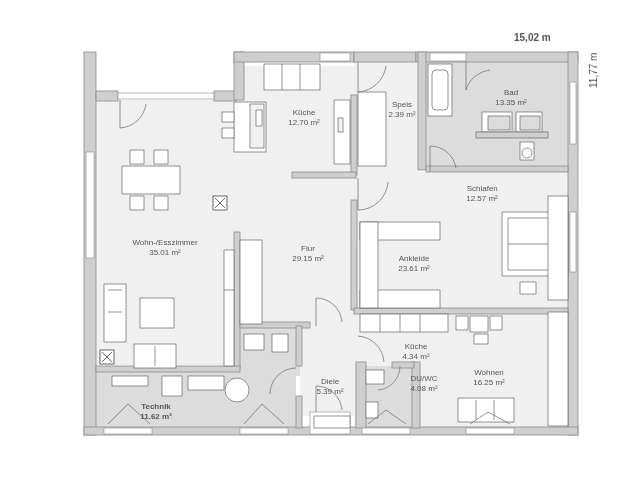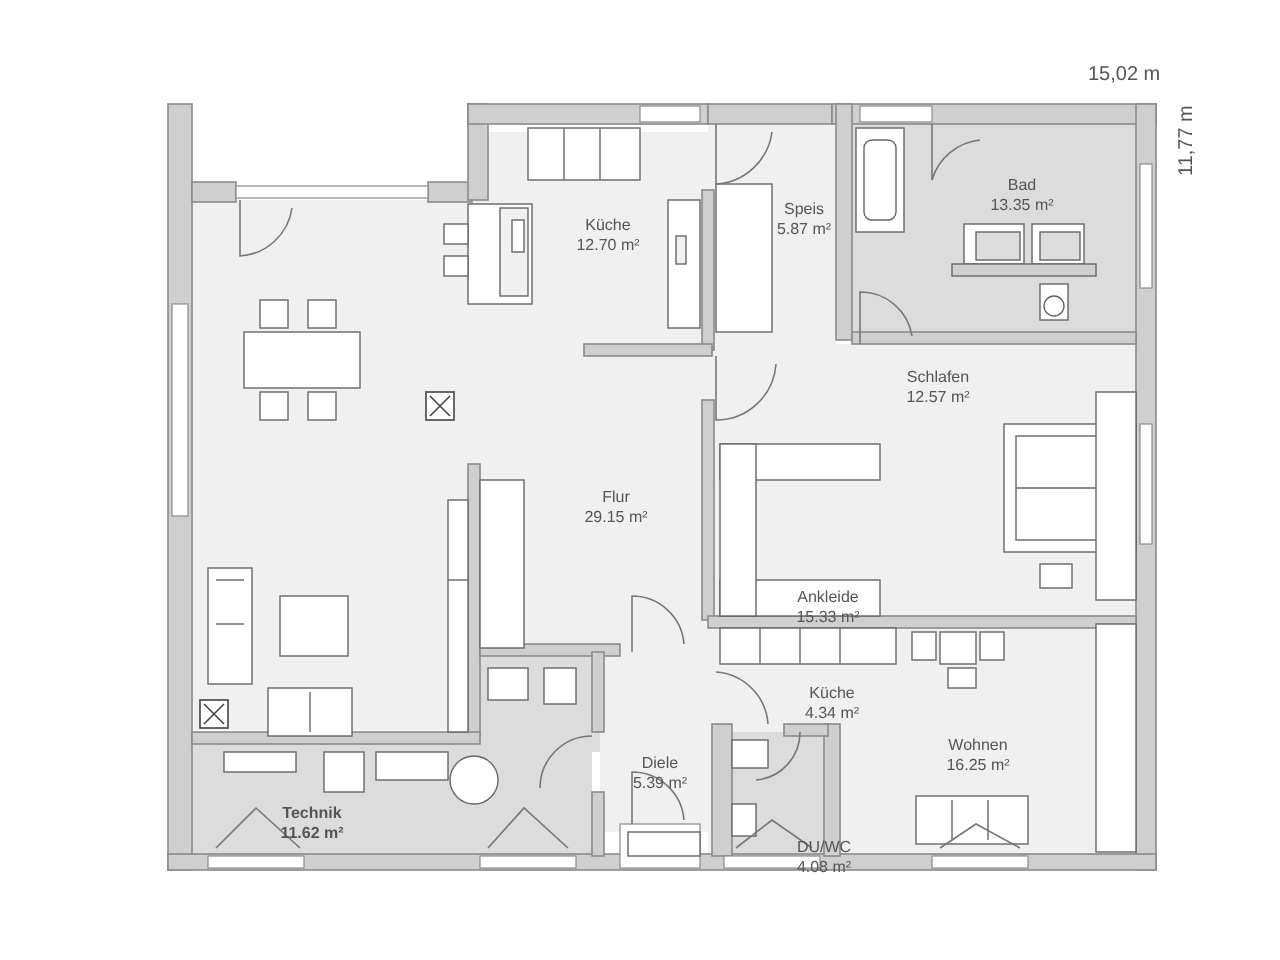--- a/index.html
+++ b/index.html
@@ -203,57 +203,61 @@
 
   <g stroke="#444" stroke-width="0.8" fill="#ffffff">
     <rect x="213" y="196" width="14" height="14"></rect>
     <path d="M215 198 L225 208 M225 198 L215 208"></path>
     <rect x="100" y="350" width="14" height="14"></rect>
     <path d="M102 352 L112 362 M112 352 L102 362"></path>
   </g>
 </svg>
 
   
-  <div class="dim" style="left:544px;top:32px;">15,02 m</div>
+  <div class="dim" style="left:514px;top:32px;font-weight:bold;">15,02 m</div>
   <div class="dim dim-v" style="left:588px;top:88px;">11,77 m</div>
 
   
   <div class="lbl" style="left:304px;top:108px;">
     <div>Küche</div>
     <div>12.70 m²</div>
   </div>
   <div class="lbl" style="left:402px;top:100px;">
     <div>Speis</div>
-    <div>5.87 m²</div>
+    <div>2.39 m²</div>
   </div>
   <div class="lbl" style="left:511px;top:88px;">
     <div>Bad</div>
     <div>13.35 m²</div>
   </div>
-  <div class="lbl" style="left:469px;top:184px;">
+  <div class="lbl" style="left:482px;top:184px;text-align:right;">
     <div>Schlafen</div>
     <div>12.57 m²</div>
+  </div>
+  <div class="lbl" style="left:165px;top:238px;">
+    <div>Wohn-/Esszimmer</div>
+    <div>35.01 m²</div>
   </div>
   <div class="lbl" style="left:308px;top:244px;">
     <div>Flur</div>
     <div>29.15 m²</div>
   </div>
-  <div class="lbl" style="left:414px;top:254px;margin-top:40px;">
+  <div class="lbl" style="left:414px;top:254px;">
     <div>Ankleide</div>
-    <div>15.33 m²</div>
+    <div>23.61 m²</div>
   </div>
   <div class="lbl" style="left:330px;top:346px;margin-top:31px;">
     <div>Diele</div>
     <div>5.39 m²</div>
   </div>
   <div class="lbl" style="left:416px;top:342px;">
     <div>Küche</div>
     <div>4.34 m²</div>
   </div>
-  <div class="lbl" style="left:412px;top:374px;margin-top:45px;">
+  <div class="lbl" style="left:424px;top:374px;">
     <div>DU/WC</div>
     <div>4.08 m²</div>
   </div>
   <div class="lbl" style="left:489px;top:368px;">
     <div>Wohnen</div>
     <div>16.25 m²</div>
   </div>
   <div class="lbl" style="left:156px;top:402px;font-weight:bold;">
     <div>Technik</div>
     <div>11.62 m²</div>

